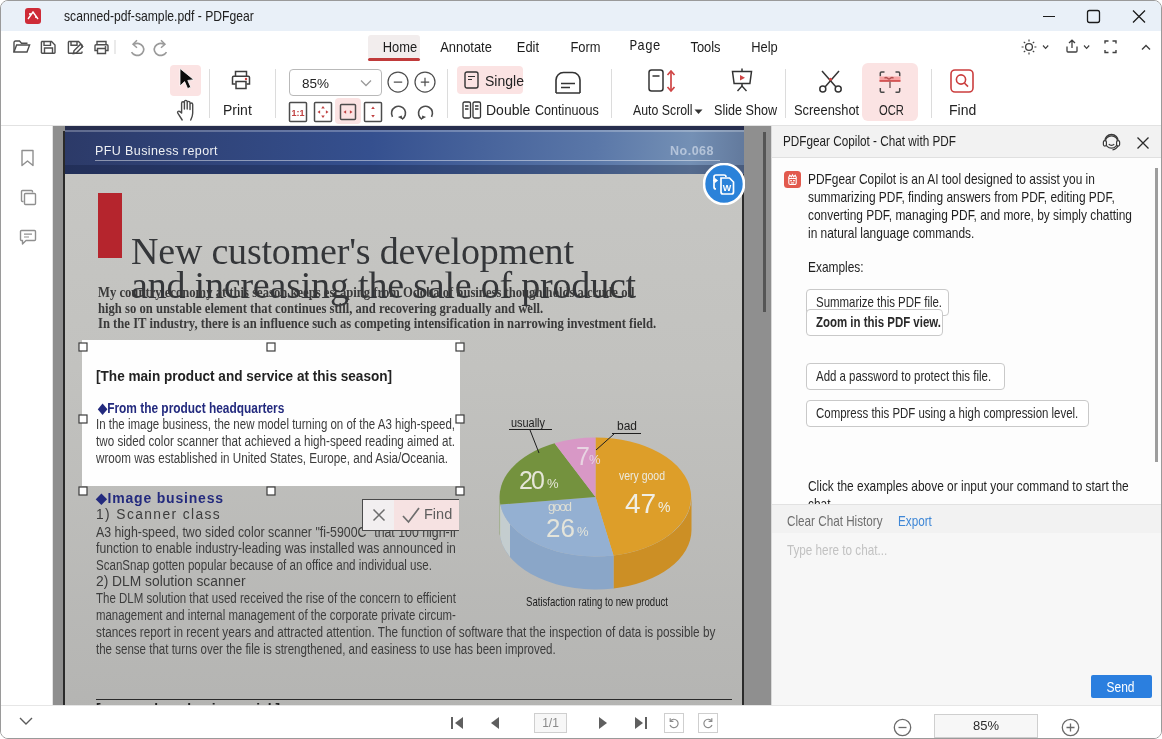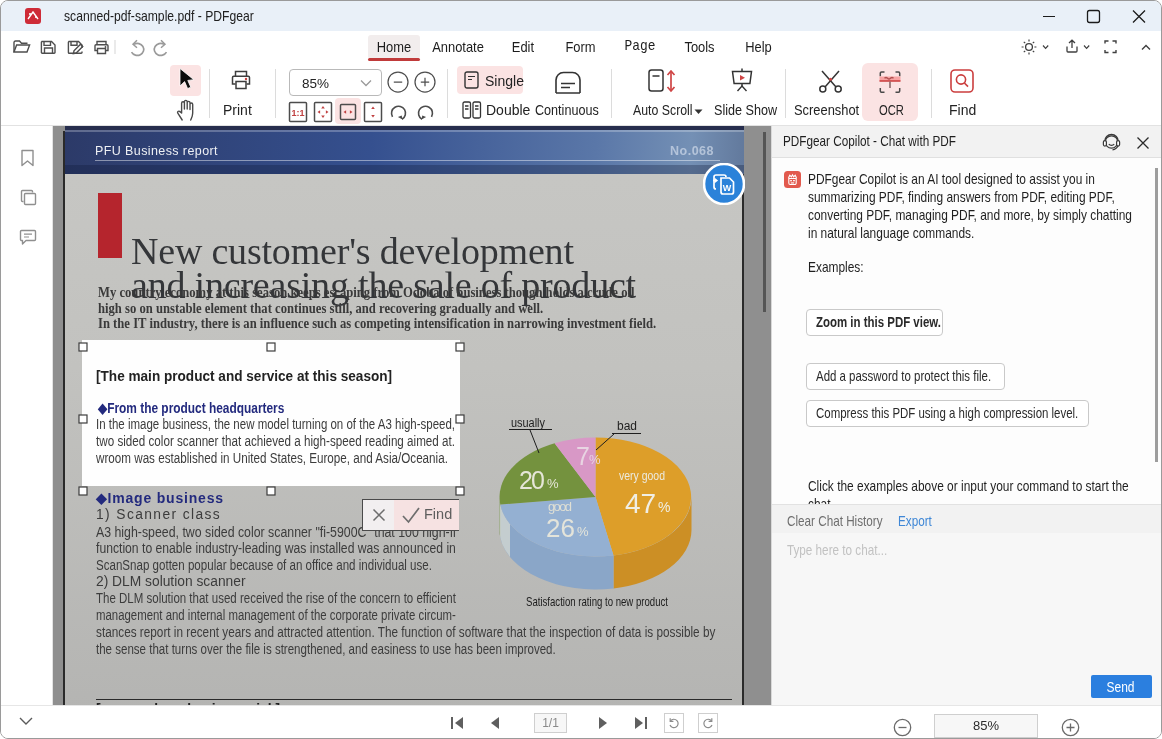--- a/index.html
+++ b/index.html
@@ -5,21 +5,21 @@
 html,body{margin:0;padding:0;background:#fff;}
 *{box-sizing:border-box;}
 .win{position:relative;width:1162px;height:739px;font-family:"Liberation Sans",sans-serif;
   border:1px solid #9a9a9a;border-radius:8px;overflow:hidden;background:#fff;}
 .abs{position:absolute;}
 
 .titlebar{position:absolute;left:0;top:0;width:100%;height:30px;background:#e9f0f8;}
 .titletxt{position:absolute;left:63px;top:6px;font-size:15px;color:#202020;}
 
 .toolbar{position:absolute;left:0;top:30px;width:100%;height:95px;background:#fff;border-bottom:1px solid #e2e2e2;}
-.tab{position:absolute;top:4px;height:24px;font-size:15px;color:#1d1d1d;line-height:24px;text-align:center;}
+.tab{position:absolute;top:4px;height:24px;font-size:15px;color:#1d1d1d;line-height:24px;text-align:right;}
 .tab span{display:inline-block;transform:scaleX(0.86);transform-origin:50% 50%;}
 .sep2{position:absolute;top:38px;height:49px;width:1px;background:#dcdcdc;}
 .lbl{position:absolute;font-size:14px;color:#232323;white-space:nowrap;}
 .pinkbtn{position:absolute;background:#fbe3e3;border-radius:4px;}
 .dl{position:absolute;left:31px;font-size:13.8px;color:#3c3c3c;white-space:nowrap;transform-origin:0 0;}
 
 .sidebar{position:absolute;left:0;top:125px;width:52px;height:580px;background:#fff;border-right:1px solid #e3e3e3;}
 
 .docarea{position:absolute;left:52px;top:125px;width:718px;height:580px;background:#8f8f8f;overflow:hidden;padding-left:36px;}
 .page{position:absolute;left:10px;top:5px;width:681px;height:590px;background:linear-gradient(180deg,#c7c7c4 0%,#c2c2bf 40%,#b4b4b2 100%);border-left:2px solid #2a2a2a;border-right:2px solid #2a2a2a;}
@@ -419,20 +419,21 @@
       <g fill="none" stroke="#fff" stroke-width="1.1">
         <path d="M4.5 7 l1.3-2.8 1.6 1.6 1.1-2 1.1 2 1.6-1.6 L12.5 7"></path>
         <path d="M4.8 7.5 h7.4 v4.6 a1.4 1.4 0 0 1 -1.4 1.4 H6.2 a1.4 1.4 0 0 1 -1.4-1.4 z"></path>
       </g>
       <rect x="6.2" y="9" width="1.7" height="1.3" fill="#fff"></rect>
       <rect x="9.1" y="9" width="1.7" height="1.3" fill="#fff"></rect>
       <rect x="6.8" y="11.4" width="3.4" height="1.1" fill="#fff"></rect>
     </svg>
     <div class="abs" style="left:36px;top:44px;font-size:14.5px;line-height:18px;color:#1f1f1f;white-space:nowrap;transform:scaleX(0.822);transform-origin:0 0;">PDFgear Copilot is an AI tool designed to assist you in<br>summarizing PDF, finding answers from PDF, editing PDF,<br>converting PDF, managing PDF, and more, by simply chatting<br>in natural language commands.</div>
     <div class="abs" style="left:36px;top:133px;font-size:14.5px;color:#1f1f1f;white-space:nowrap;transform:scaleX(0.822);transform-origin:0 0;">Examples:</div>
+    <div class="exbtn" style="top:163px;width:142.5px;"><span>Summarize this PDF file.</span></div>
     <div class="exbtn" style="top:183px;width:136.5px;font-weight:bold;"><span>Zoom in this PDF view.</span></div>
     <div class="exbtn" style="top:237px;width:199px;"><span>Add a password to protect this file.</span></div>
     <div class="exbtn" style="top:274px;width:283px;"><span>Compress this PDF using a high compression level.</span></div>
     <div class="abs" style="left:36px;top:351px;font-size:14.5px;line-height:18px;color:#1f1f1f;white-space:nowrap;transform:scaleX(0.822);transform-origin:0 0;">Click the examples above or input your command to start the<br>chat...</div>
 
     <div class="abs" style="left:0;top:378px;width:100%;height:29px;background:#f2f2f2;border-top:1px solid #e2e2e2;">
       <div class="abs" style="left:15px;top:7px;font-size:15px;color:#6e6e6e;white-space:nowrap;transform:scaleX(0.78);transform-origin:0 0;">Clear Chat History</div>
       <div class="abs" style="left:126px;top:7px;font-size:15px;color:#3f87d6;white-space:nowrap;transform:scaleX(0.78);transform-origin:0 0;">Export</div>
     </div>
 

